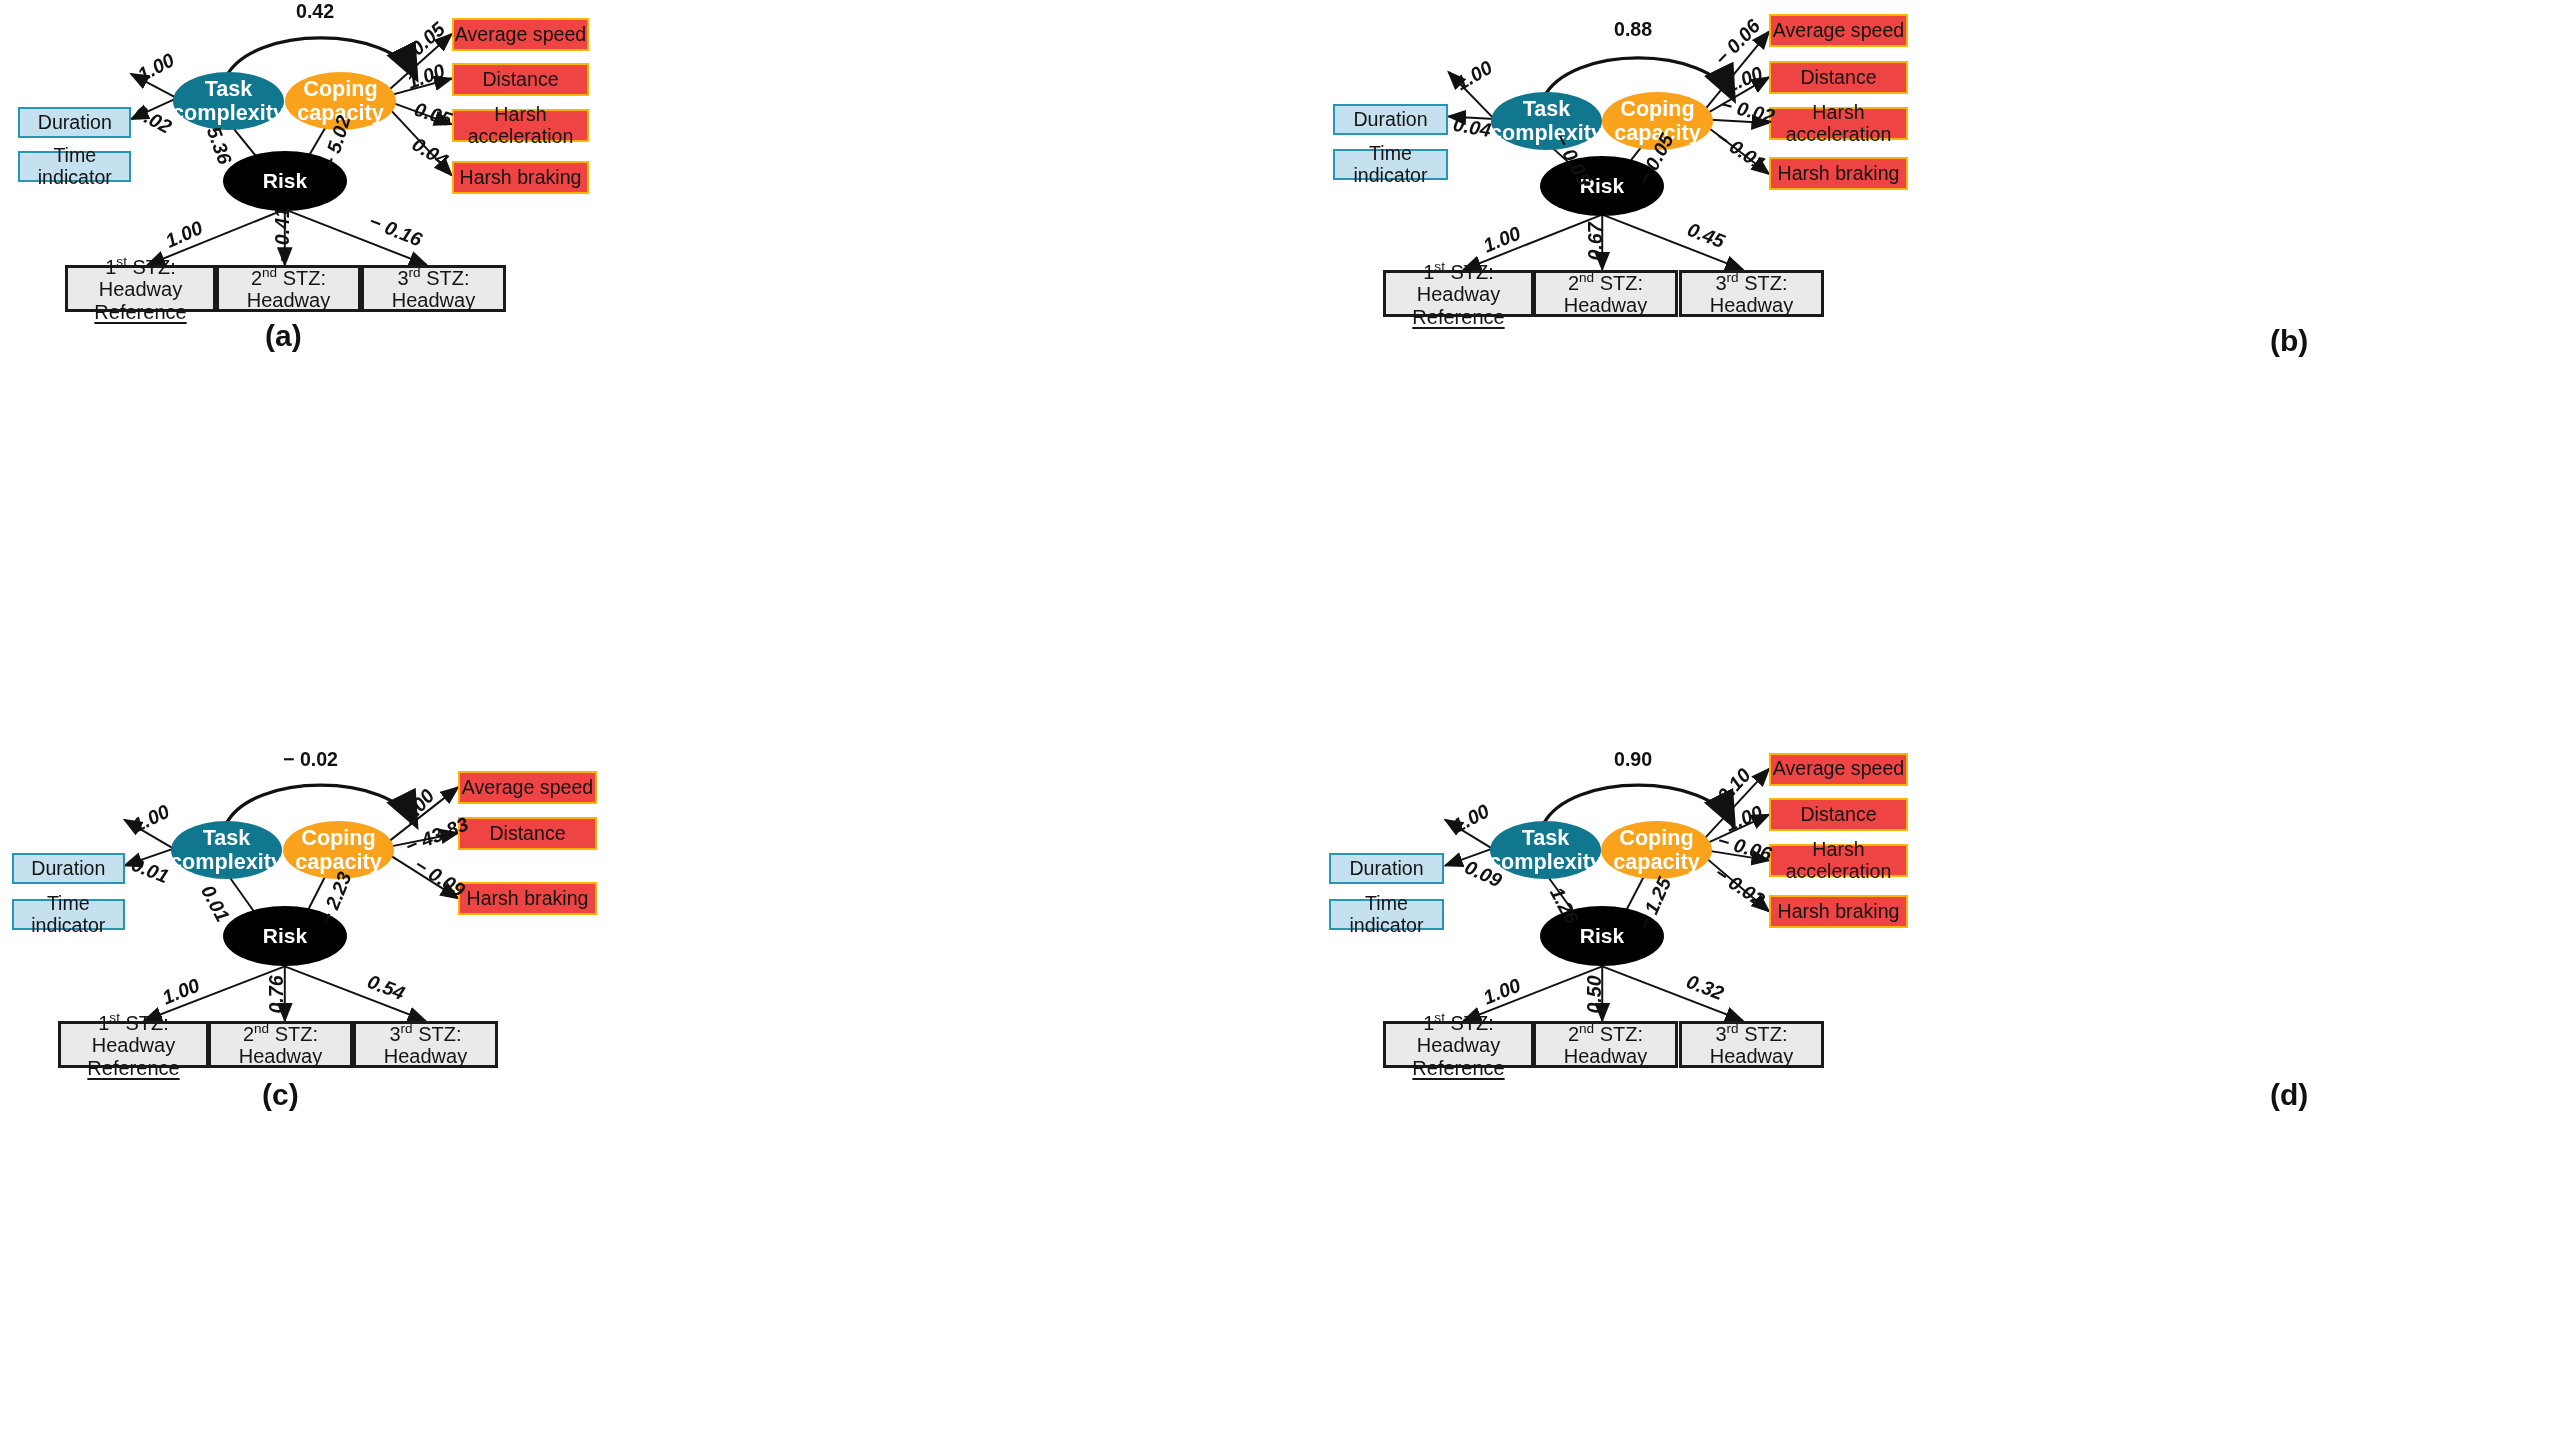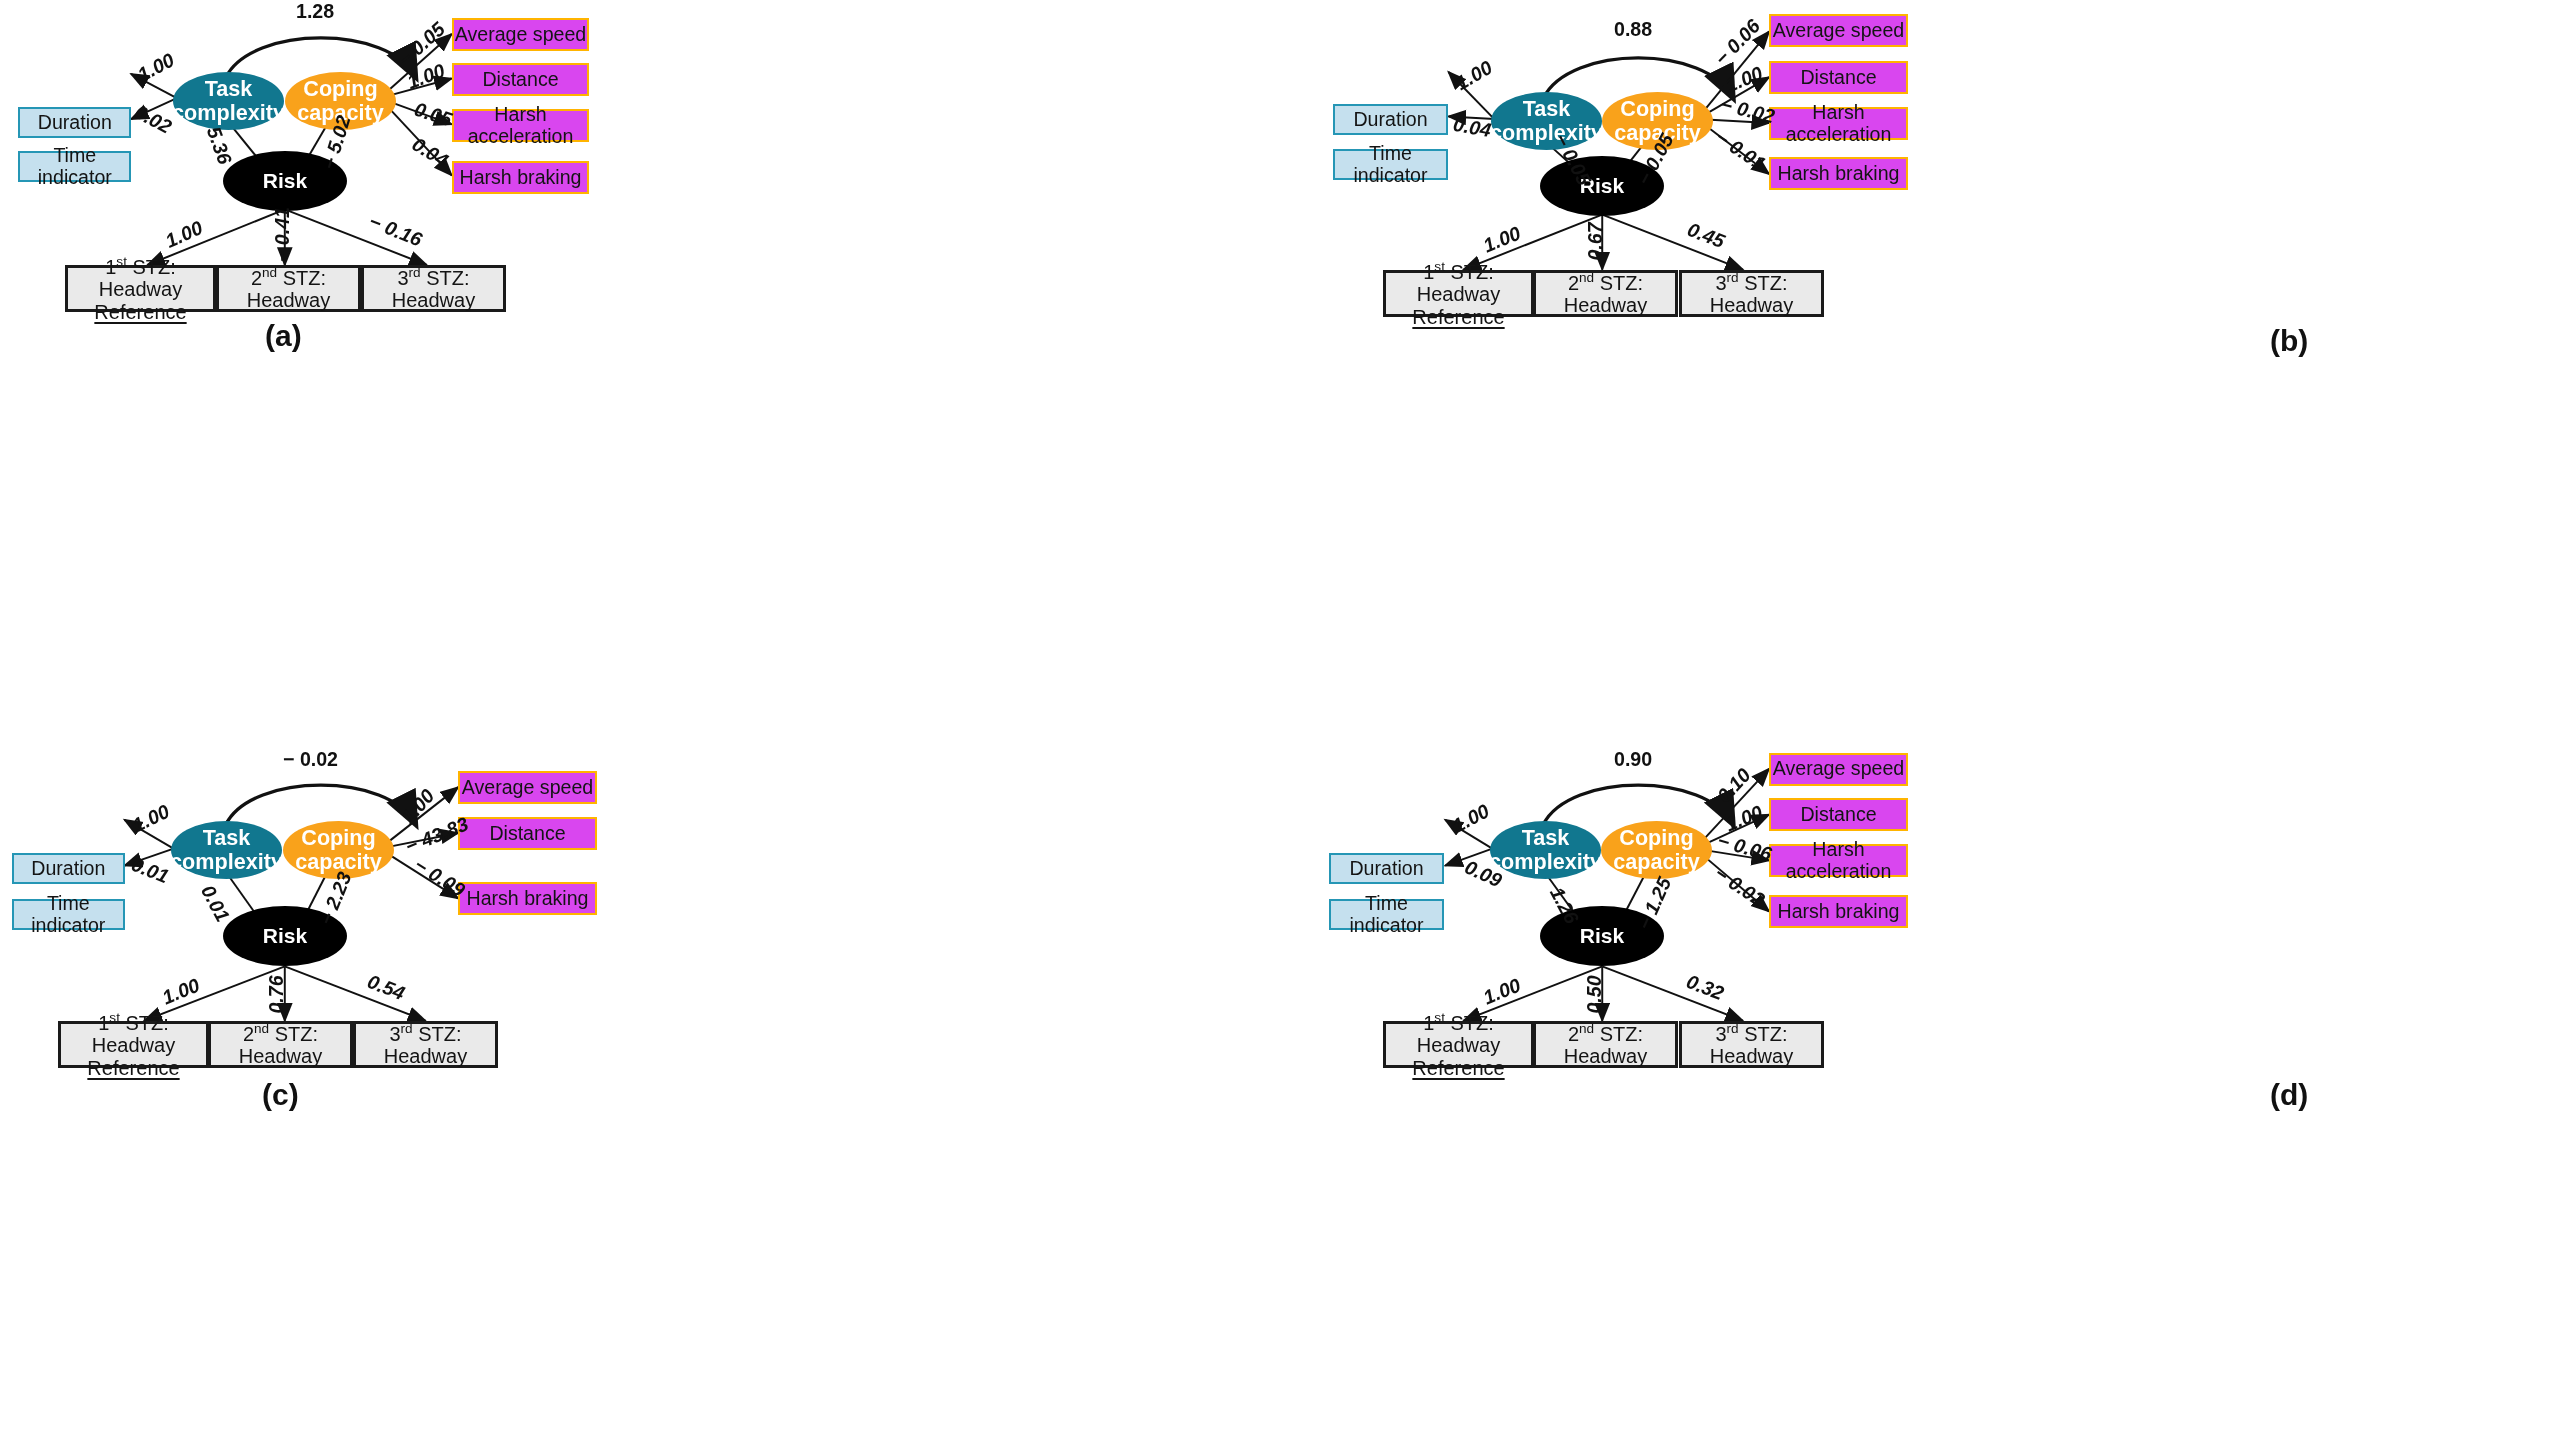--- a/index.html
+++ b/index.html
@@ -12,21 +12,21 @@
   .panel-c{left:0;top:723px;}
   .panel-d{left:1288px;top:723px;}
   svg.wires{position:absolute;left:0;top:0;width:1288px;height:723px;overflow:visible;}
 
   
   .node{position:absolute;box-sizing:border-box;display:flex;align-items:center;
         justify-content:center;text-align:center;line-height:1.12;}
 
   .obs{border:2.6px solid;font-size:19.6px;color:#141414;}
   .obs.blue{background:#c5e0ee;border-color:#2596b5;margin-top:48px;}
-  .obs.yellow{background:#d946ef;border-color:#ffb400;}
+  .obs.yellow{background:#ef4444;border-color:#ffb400;}
   .obs.grey{background:#eaeaea;border-color:#1a1a1a;border-width:3.3px;font-size:20px;}
 
   .lat{border-radius:50%;color:#ffffff;font-weight:bold;font-size:21.6px;}
   .lat.teal{background:#11778f;}
   .lat.orange{background:#f9a21b;}
   .lat.black{background:#000000;font-size:21px;}
 
   .sup{font-size:0.68em;vertical-align:super;}
   .uline{text-decoration:underline;text-underline-offset:2.6px;}
   .two-line{display:block;}
@@ -111,21 +111,21 @@
         <span class="two-line uline">Reference</span>
       </span>
     </div>
     <div class="node obs grey" style="left:216px;top:265px;width:145px;height:47px;">
       <span><span>2</span><span class="sup">nd</span><span> STZ: Headway</span></span>
     </div>
     <div class="node obs grey" style="left:361px;top:265px;width:145px;height:47px;">
       <span><span>3</span><span class="sup">rd</span><span> STZ: Headway</span></span>
     </div>
 
-    <div class="elab" style="left:296px;top:0px;font-style:normal;">1.28</div>
+    <div class="elab" style="left:296px;top:0px;font-style:normal;">0.42</div>
     <div class="elab" style="left:137px;top:56px;transform:rotate(-28deg);">1.00</div>
     <div class="elab" style="left:134px;top:108px;transform:rotate(28deg);">0.02</div>
     <div class="elab" style="left:200px;top:134px;transform:rotate(70deg);">5.36</div>
     <div class="elab" style="left:309px;top:131px;transform:rotate(-73deg);">− 5.02</div>
     <div class="elab" style="left:394px;top:33px;transform:rotate(-42deg);">− 0.05</div>
     <div class="elab" style="left:407px;top:65px;transform:rotate(-20deg);">1.00</div>
     <div class="elab" style="left:414px;top:103px;transform:rotate(18deg);">0.05</div>
     <div class="elab" style="left:411px;top:141px;transform:rotate(32deg);">0.04</div>
     <div class="elab" style="left:165px;top:223px;transform:rotate(-24deg);">1.00</div>
     <div class="elab" style="left:255px;top:223px;transform:rotate(-90deg);">− 0.41</div>

